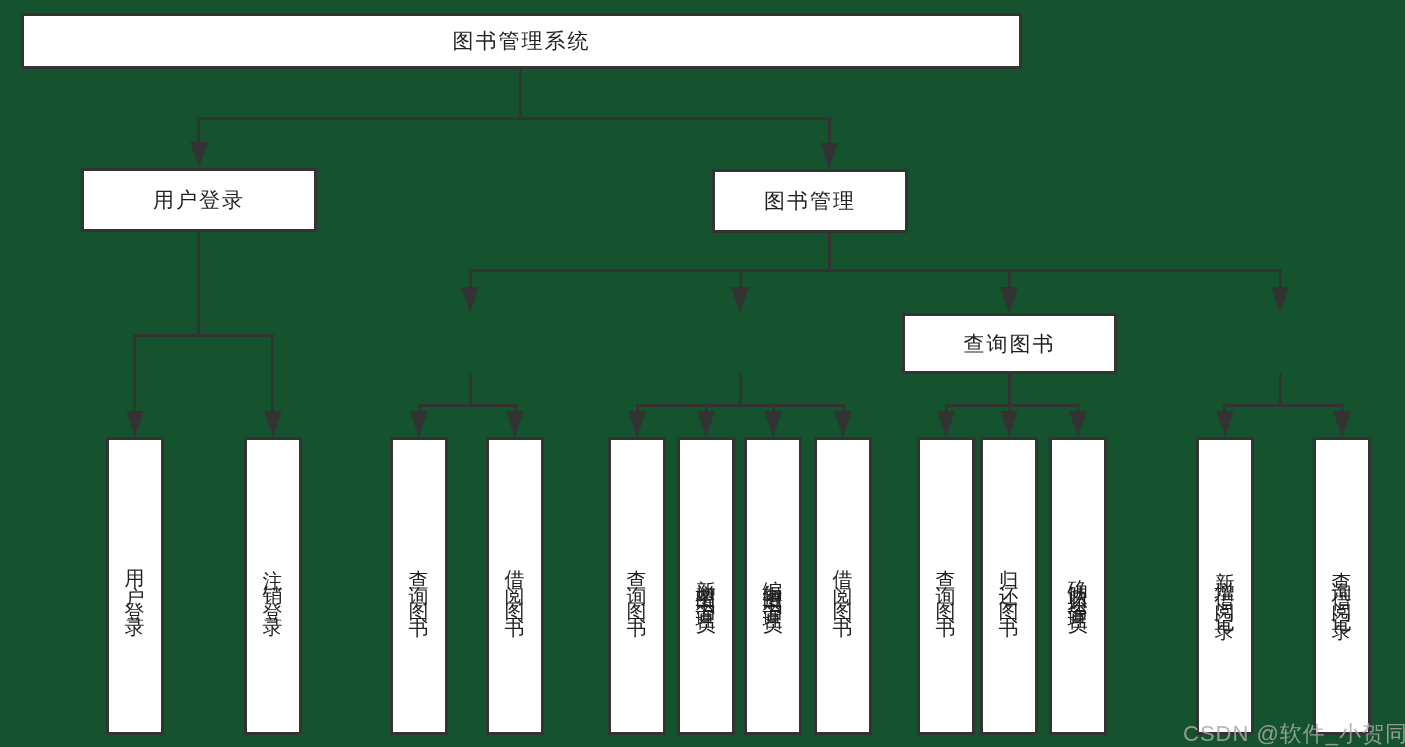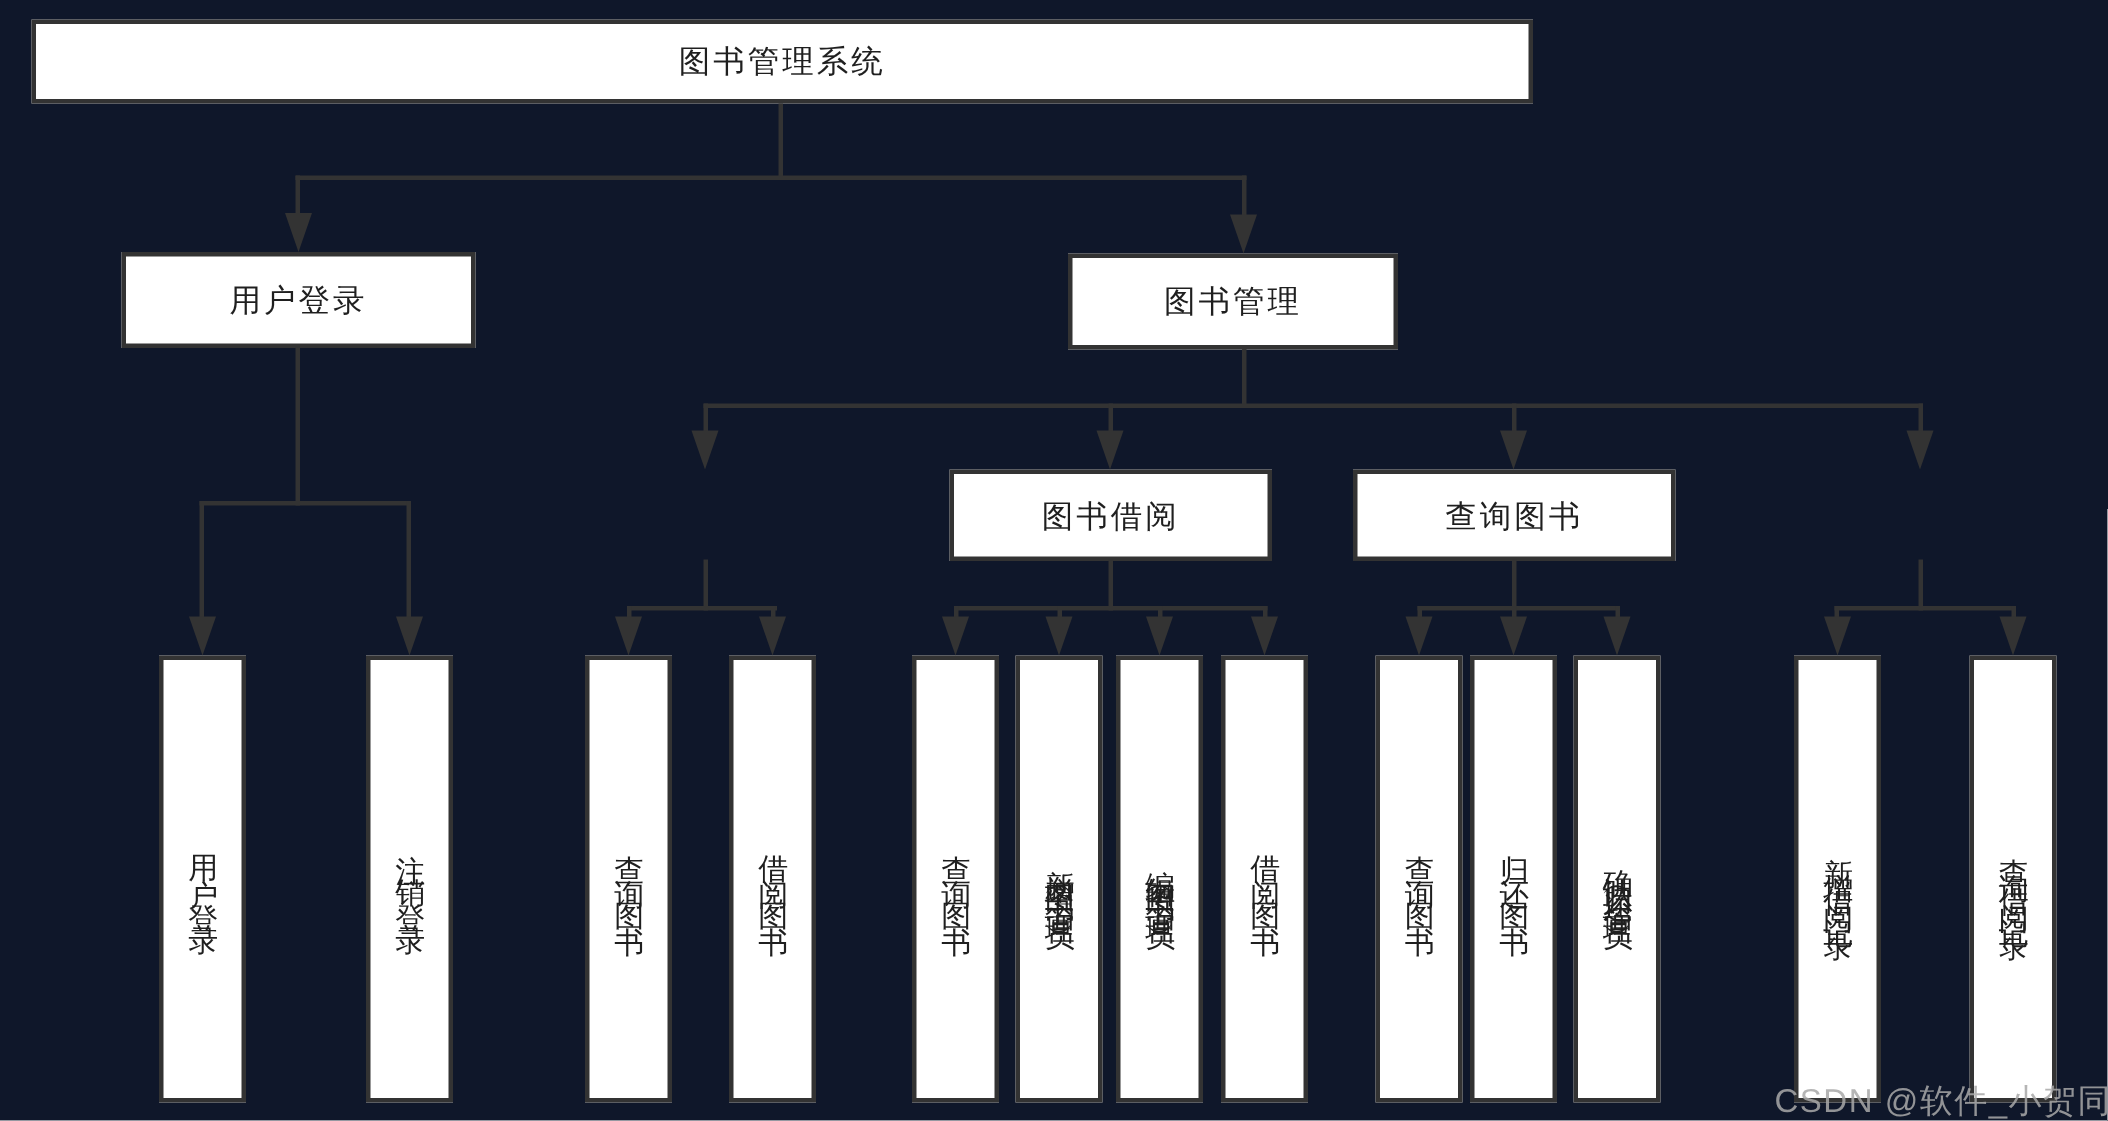--- a/index.html
+++ b/index.html
@@ -1,19 +1,19 @@
 <!DOCTYPE html>
 <html><head>
 <meta charset="utf-8">
 <style>
   html,body{margin:0;padding:0;background:#ffffff;}
   #canvas{
     position:relative;
     width:1405px;height:747px;
-    background:#0f172a;
+    background:#14532d;
     font-family:"Liberation Sans",sans-serif;
     color:#1f1f1f;
     overflow:hidden;
   }
   .box{
     position:absolute;
     box-sizing:border-box;
     background:#ffffff;
     border:3px solid #333333;
     display:flex;
@@ -65,28 +65,25 @@
 <div id="canvas">
 
   <div class="box" style="left:21px;top:13px;width:1001px;height:56px;">
     <span class="hlabel">图书管理系统</span>
   </div>
 
   <div class="box" style="left:81px;top:168px;width:236px;height:64px;">
     <span class="hlabel">用户登录</span>
   </div>
 
-  <div class="box" style="left:712px;top:169px;width:220px;height:64px;">
+  <div class="box" style="left:712px;top:169px;width:196px;height:64px;">
     <span class="hlabel">图书管理</span>
   </div>
 
 
-  <div class="box" style="left:633px;top:313px;width:215px;height:61px;">
-    <span class="hlabel">图书借阅</span>
-  </div>
 
   <div class="box" style="left:902px;top:313px;width:215px;height:61px;">
     <span class="hlabel">查询图书</span>
   </div>
 
 
   <div class="box leaf" style="left:106px;">
     <span class="vtext sp4">用户登录</span>
   </div>
   <div class="box leaf" style="left:244px;">

